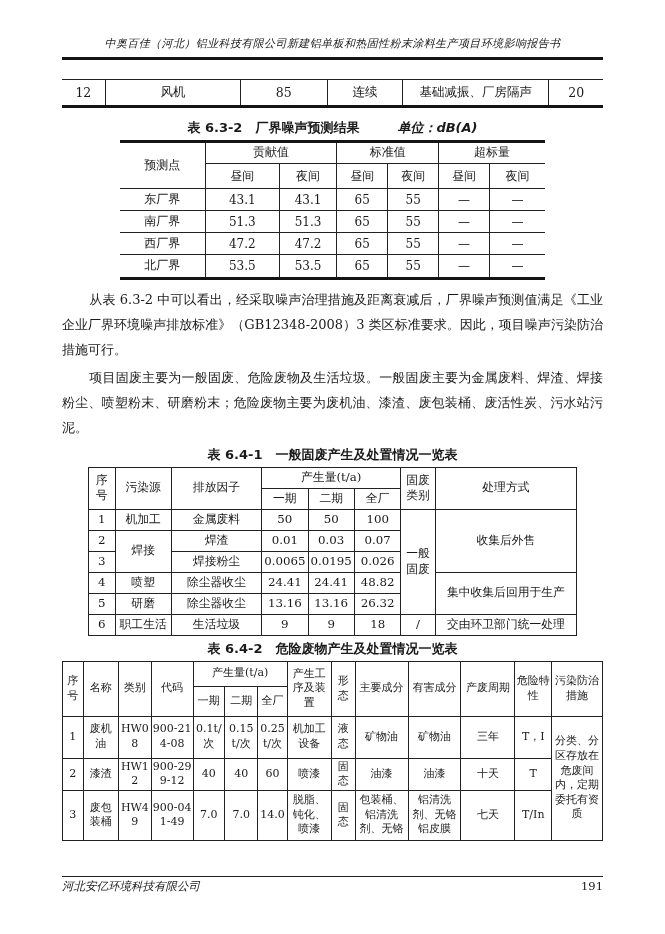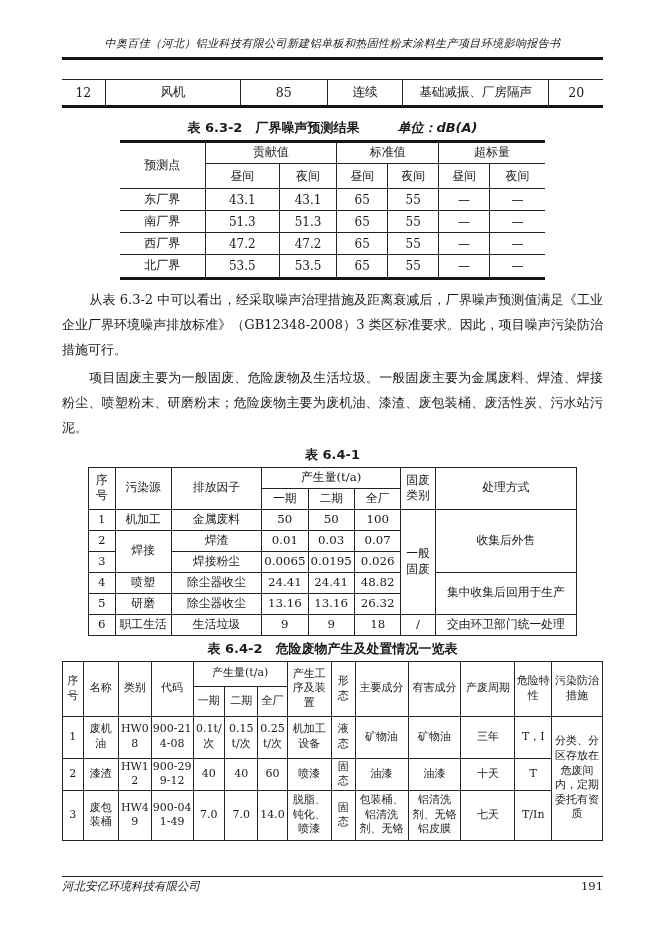--- a/index.html
+++ b/index.html
@@ -208,20 +208,21 @@
     <div class="double-rule"></div>
   </div>
 
   <p class="body-para">从表 6.3-2 中可以看出，经采取噪声治理措施及距离衰减后，厂界噪声预测值满足《工业企业厂界环境噪声排放标准》（GB12348-2008）3 类区标准要求。因此，项目噪声污染防治措施可行。</p>
 
 
   <p class="body-para" style="margin-top:3px">项目固废主要为一般固废、危险废物及生活垃圾。一般固废主要为金属废料、焊渣、焊接粉尘、喷塑粉末、研磨粉末；危险废物主要为废机油、漆渣、废包装桶、废活性炭、污水站污泥。</p>
 
   <div class="caption" style="margin-top:6px">
     <span>表 6.4-1</span>
+    <span class="gap-sm">一般固废产生及处置情况一览表</span>
   </div>
 
   <table class="t641">
     <colgroup>
       <col style="width:5.5%">
         <col style="width:11.5%">
         <col style="width:18.5%">
       <col style="width:9.5%">
         <col style="width:9.5%">
         <col style="width:9.5%">

